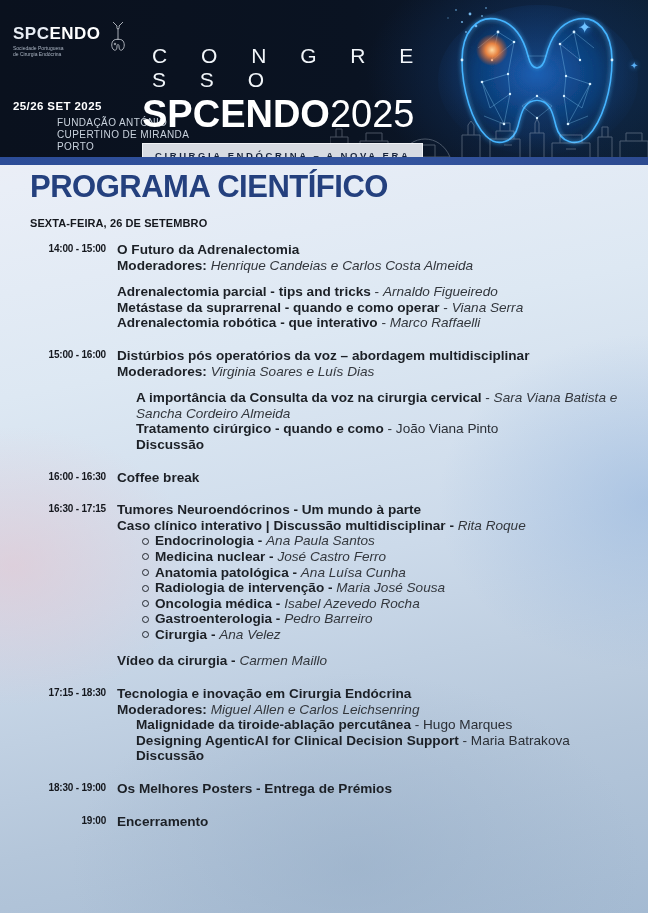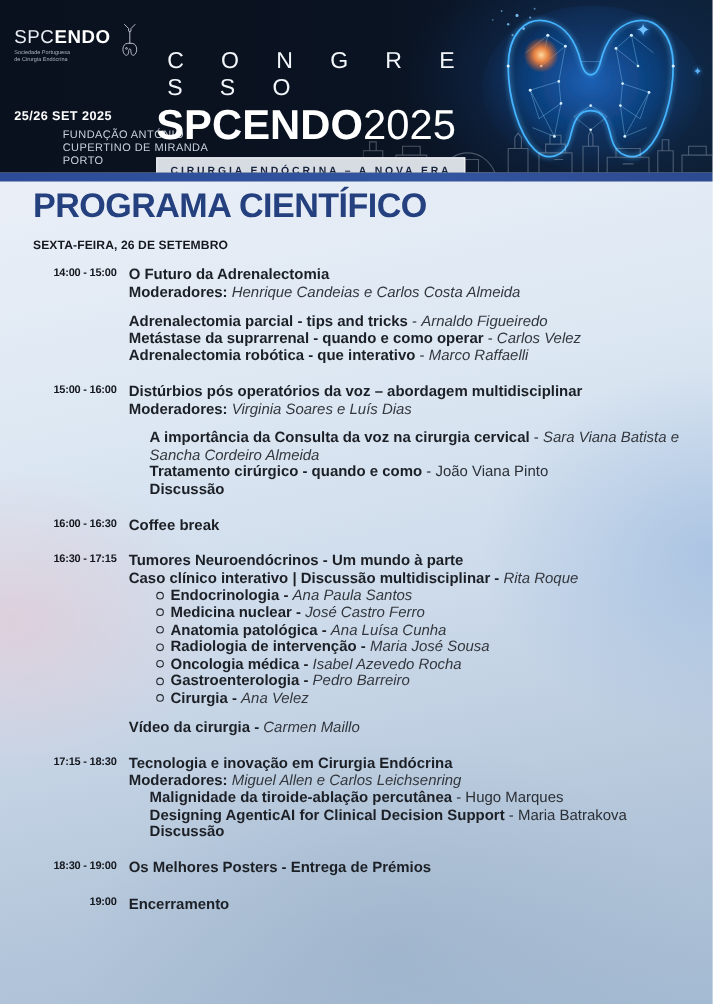--- a/index.html
+++ b/index.html
@@ -19,21 +19,21 @@
     position:absolute;top:0;left:0;width:648px;height:157px;
     background:
       radial-gradient(220px 150px at 82% 45%, rgba(20,70,140,0.45), rgba(20,70,140,0) 75%),
       linear-gradient(90deg,#0a111e 0%,#0a1322 55%,#0c1a2e 80%,#0d2036 100%);
     color:#fff;overflow:hidden;
   }
   .blue-bar{position:absolute;top:157px;left:0;width:648px;height:8px;
     background:linear-gradient(90deg,#2c4c97,#33549f 60%,#2c4a90);}
   .logo{position:absolute;left:13px;top:24px;display:flex;align-items:flex-start;gap:6px;}
   .logo-text .brand{font-size:17px;letter-spacing:0.5px;}
-  .brand .lt{font-weight:400;color:#e8edf4;}
+  .brand .lt{font-weight:700;color:#e8edf4;}
   .brand .bd{font-weight:800;color:#ffffff;}
   .logo-sub{font-size:5px;color:#aab4c2;line-height:6px;margin-top:1px;}
   .logo-icon{opacity:.8;margin-top:-4px;}
   .date-block{position:absolute;left:13px;top:100px;}
   .date-line{font-size:11.5px;font-weight:800;letter-spacing:.4px;margin-bottom:5px;}
   .venue-line{font-size:10px;color:#c9d2dd;letter-spacing:.4px;line-height:12px;text-transform:uppercase;padding-left:44px;}
   .center-block{position:absolute;left:142px;top:44px;width:292px;text-align:left;}
   .congress-word{font-size:21px;font-weight:400;letter-spacing:14px;margin-left:10px;color:#f2f6fa;}
   .main-title{font-size:38px;line-height:40px;margin-top:2px;letter-spacing:0px;color:#fff;}
   .main-title .bd{font-weight:800;}
@@ -197,21 +197,21 @@
   <div class="body">
     <h1 class="page-title">PROGRAMA CIENTÍFICO</h1>
     <h2 class="day-heading">SEXTA-FEIRA, 26 DE SETEMBRO</h2>
     <div class="schedule">
         <div class="session-row">
           <div class="time">14:00 - 15:00</div>
           <div class="session-body">
             <div class="line"><span class="s-b">O Futuro da Adrenalectomia</span></div>
             <div class="line"><span class="s-b">Moderadores: </span><span class="s-i">Henrique Candeias e Carlos Costa Almeida</span></div>
             <div class="line gap"><span class="s-b">Adrenalectomia parcial - tips and tricks</span><span class="s-r"> - </span><span class="s-i">Arnaldo Figueiredo</span></div>
-            <div class="line"><span class="s-b">Metástase da suprarrenal - quando e como operar</span><span class="s-r"> - </span><span class="s-i">Carlos Velez</span></div>
+            <div class="line"><span class="s-b">Metástase da suprarrenal - quando e como operar</span><span class="s-r"> - </span><span class="s-i">Viana Serra</span></div>
             <div class="line"><span class="s-b">Adrenalectomia robótica - que interativo</span><span class="s-r"> - </span><span class="s-i">Marco Raffaelli</span></div>
           </div>
         </div>
         <div class="session-row">
           <div class="time">15:00 - 16:00</div>
           <div class="session-body">
             <div class="line"><span class="s-b">Distúrbios pós operatórios da voz – abordagem multidisciplinar</span></div>
             <div class="line"><span class="s-b">Moderadores: </span><span class="s-i">Virginia Soares e Luís Dias</span></div>
             <div class="line gap ind1"><span class="s-b">A importância da Consulta da voz na cirurgia cervical</span><span class="s-r"> - </span><span class="s-i">Sara Viana Batista e Sancha Cordeiro Almeida</span></div>
             <div class="line ind1"><span class="s-b">Tratamento cirúrgico - quando e como</span><span class="s-r"> - João Viana Pinto</span></div>

